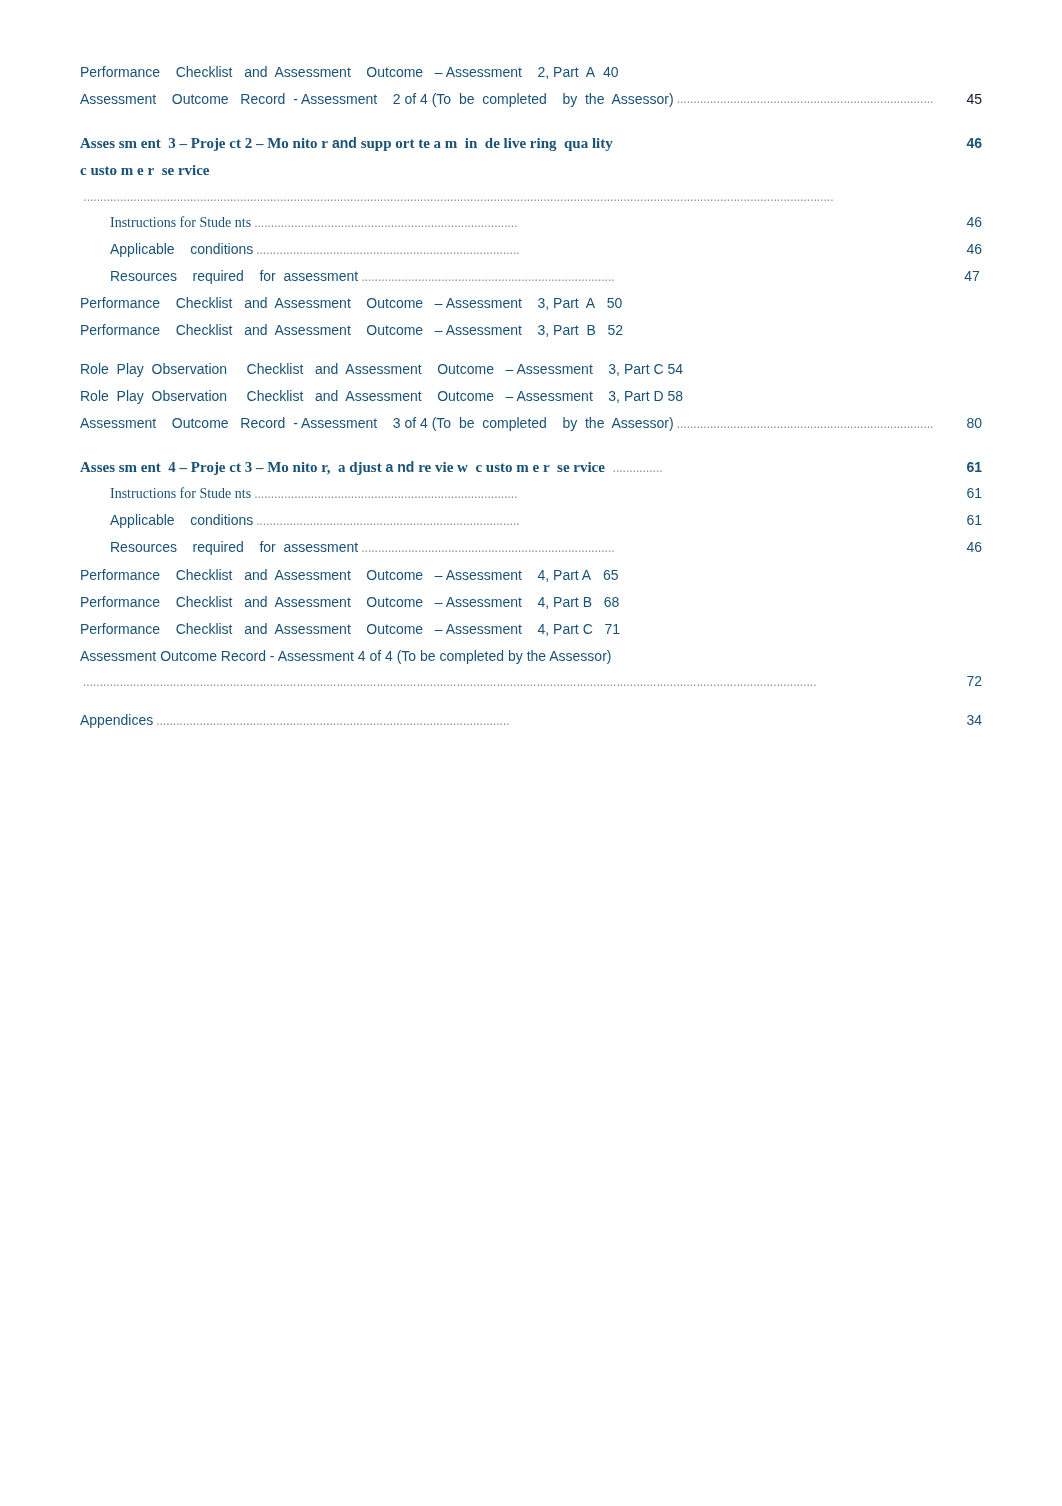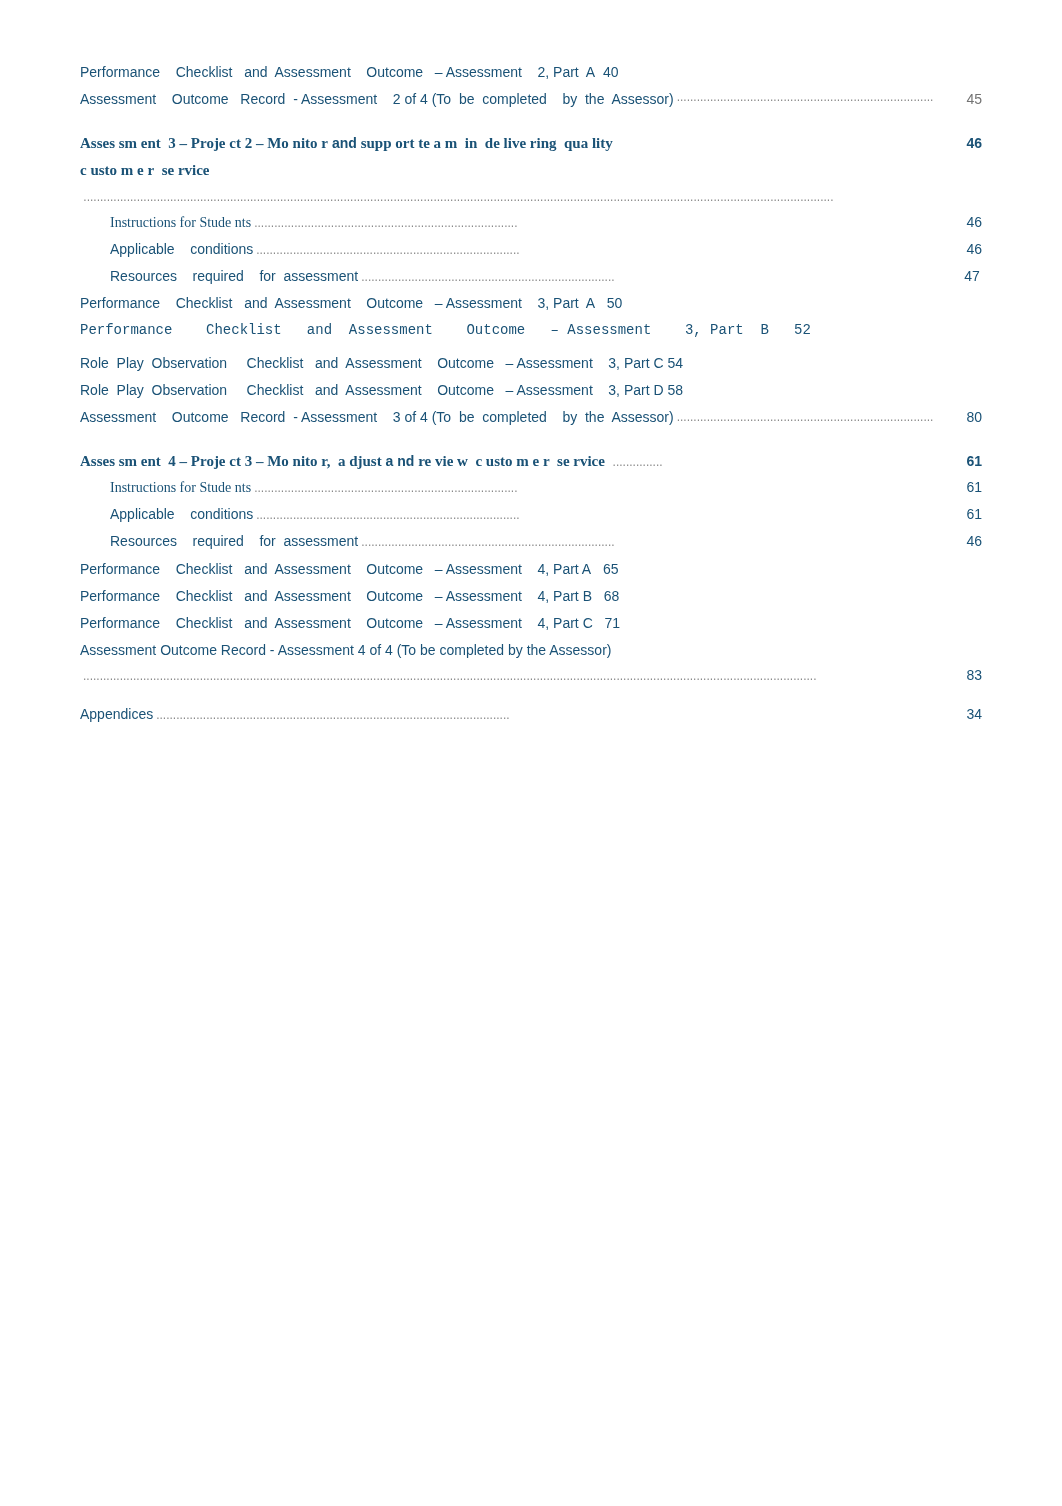--- a/index.html
+++ b/index.html
@@ -11,21 +11,21 @@
       width: 1062px;
       min-height: 1506px;
       padding: 60px 80px;
     }
 
     .normal-entry {
       color: #1a5276;
     }
 
     .page-num {
-      color: #737373;
+      color: #0f172a;
     }
 
     
     .entry-with-dots {
       display: flex;
       align-items: baseline;
       width: 100%;
       margin-bottom: 2px;
       line-height: 1.8;
     }
@@ -53,21 +53,21 @@
 
 <div>
 
   <div class="entry-with-dots">
     <span class="entry-label normal-entry">
       Performance&nbsp;&nbsp;&nbsp; Checklist&nbsp;&nbsp; and&nbsp; Assessment&nbsp;&nbsp;&nbsp; Outcome&nbsp;&nbsp; – Assessment&nbsp;&nbsp;&nbsp; 2, Part&nbsp; A&nbsp; 40
     </span>
   </div>
 
 
-  <div style="display:flex; align-items:flex-start; margin-bottom:2px; line-height:1.8;">
+  <div style="display:flex; align-items:center; margin-bottom:2px; line-height:1.8;">
     <span class="normal-entry">
       Assessment&nbsp;&nbsp;&nbsp; Outcome&nbsp;&nbsp; Record&nbsp; - Assessment&nbsp;&nbsp;&nbsp; 2 of 4 (To&nbsp; be&nbsp; completed&nbsp;&nbsp;&nbsp; by&nbsp; the&nbsp; Assessor)
     </span>
     <span class="entry-dots" style="flex:1; overflow:hidden; color:#888; font-size:12px; margin:0 3px;">.............................................................................</span>
     <span class="entry-page normal-entry page-num">45</span>
   </div>
 
   <div style="display:flex; align-items:baseline; margin-top:18px; margin-bottom:0; line-height:1.8;">
     <div style="flex:1;">
       <span style="font-weight:bold; color:#1a5276; font-family:'Times New Roman',Times,serif; font-size:15px;">Asses sm ent&nbsp; 3 – Proje ct 2 – Mo nito r</span><span style="font-weight:bold; color:#1a5276; font-family:Arial,sans-serif; font-size:14px;"> and </span><span style="font-weight:bold; color:#1a5276; font-family:'Times New Roman',Times,serif; font-size:15px;">supp ort te a m&nbsp; in&nbsp; de live ring&nbsp; qua lity</span>
@@ -95,39 +95,39 @@
     <span style="flex:1; overflow:hidden; color:#888; font-size:12px; margin:0 3px;">............................................................................</span>
     <span style="min-width:20px; text-align:center;" class="normal-entry">47</span>
   </div>
 
   <div style="line-height:1.8; margin-bottom:2px;">
     <span class="normal-entry">
       Performance&nbsp;&nbsp;&nbsp; Checklist&nbsp;&nbsp; and&nbsp; Assessment&nbsp;&nbsp;&nbsp; Outcome&nbsp;&nbsp; – Assessment&nbsp;&nbsp;&nbsp; 3, Part&nbsp; A&nbsp;&nbsp; 50
     </span>
   </div>
 
-  <div style="line-height:1.8; margin-bottom:7px;font-family:Liberation Mono, monospace;">
+  <div style="line-height:1.8; margin-bottom:13px;">
     <span class="normal-entry">
       Performance&nbsp;&nbsp;&nbsp; Checklist&nbsp;&nbsp; and&nbsp; Assessment&nbsp;&nbsp;&nbsp; Outcome&nbsp;&nbsp; – Assessment&nbsp;&nbsp;&nbsp; 3, Part&nbsp; B&nbsp;&nbsp; 52
     </span>
   </div>
 
   <div style="line-height:1.8; margin-bottom:2px;">
     <span class="normal-entry">
       Role&nbsp; Play&nbsp; Observation&nbsp;&nbsp;&nbsp;&nbsp; Checklist&nbsp;&nbsp; and&nbsp; Assessment&nbsp;&nbsp;&nbsp; Outcome&nbsp;&nbsp; – Assessment&nbsp;&nbsp;&nbsp; 3, Part C 54
     </span>
   </div>
 
   <div style="line-height:1.8; margin-bottom:2px;">
     <span class="normal-entry">
       Role&nbsp; Play&nbsp; Observation&nbsp;&nbsp;&nbsp;&nbsp; Checklist&nbsp;&nbsp; and&nbsp; Assessment&nbsp;&nbsp;&nbsp; Outcome&nbsp;&nbsp; – Assessment&nbsp;&nbsp;&nbsp; 3, Part D 58
     </span>
   </div>
 
-  <div style="display:flex; align-items:center; margin-bottom:2px; line-height:1.8;">
+  <div style="display:flex; align-items:flex-end; margin-bottom:2px; line-height:1.8;">
     <span class="normal-entry">
       Assessment&nbsp;&nbsp;&nbsp; Outcome&nbsp;&nbsp; Record&nbsp; - Assessment&nbsp;&nbsp;&nbsp; 3 of 4 (To&nbsp; be&nbsp; completed&nbsp;&nbsp;&nbsp; by&nbsp; the&nbsp; Assessor)
     </span>
     <span style="flex:1; overflow:hidden; color:#888; font-size:12px; margin:0 3px;">.............................................................................</span>
     <span style="min-width:20px; text-align:right;" class="normal-entry">80</span>
   </div>
 
   <div style="display:flex; align-items:baseline; margin-top:18px; margin-bottom:0; line-height:1.8;">
     <div style="flex:1;">
       <span style="font-weight:bold; color:#1a5276; font-family:'Times New Roman',Times,serif; font-size:15px;">Asses sm ent&nbsp; 4 – Proje ct 3 – Mo nito r,&nbsp; a djust</span><span style="font-weight:bold; color:#1a5276; font-family:Arial,sans-serif; font-size:14px;"> a nd </span><span style="font-weight:bold; color:#1a5276; font-family:'Times New Roman',Times,serif; font-size:15px;">re vie w&nbsp; c usto m e r&nbsp; se rvice&nbsp;</span>
@@ -171,21 +171,21 @@
       Performance&nbsp;&nbsp;&nbsp; Checklist&nbsp;&nbsp; and&nbsp; Assessment&nbsp;&nbsp;&nbsp; Outcome&nbsp;&nbsp; – Assessment&nbsp;&nbsp;&nbsp; 4, Part C&nbsp;&nbsp; 71
     </span>
   </div>
 
   <div style="margin-bottom:2px; line-height:1.8;">
     <span class="normal-entry">
       Assessment Outcome Record - Assessment 4 of 4 (To be completed by the Assessor)
     </span>
     <div style="display:flex; align-items:baseline;">
       <span style="flex:1; overflow:hidden; color:#888; font-size:12px; margin:0 3px;">............................................................................................................................................................................................................................</span>
-      <span style="min-width:30px; text-align:right;" class="normal-entry">83</span>
+      <span style="min-width:30px; text-align:right;" class="normal-entry">72</span>
     </div>
   </div>
 
   <div style="display:flex; align-items:flex-end; margin-top:13px; line-height:1.8;">
     <span class="normal-entry" style="font-weight:normal;">Appendices</span>
     <span style="flex:1; overflow:hidden; color:#888; font-size:12px; margin:0 3px;">..........................................................................................................</span>
     <span style="min-width:20px; text-align:right;" class="normal-entry">34</span>
   </div>
 
 </div>

